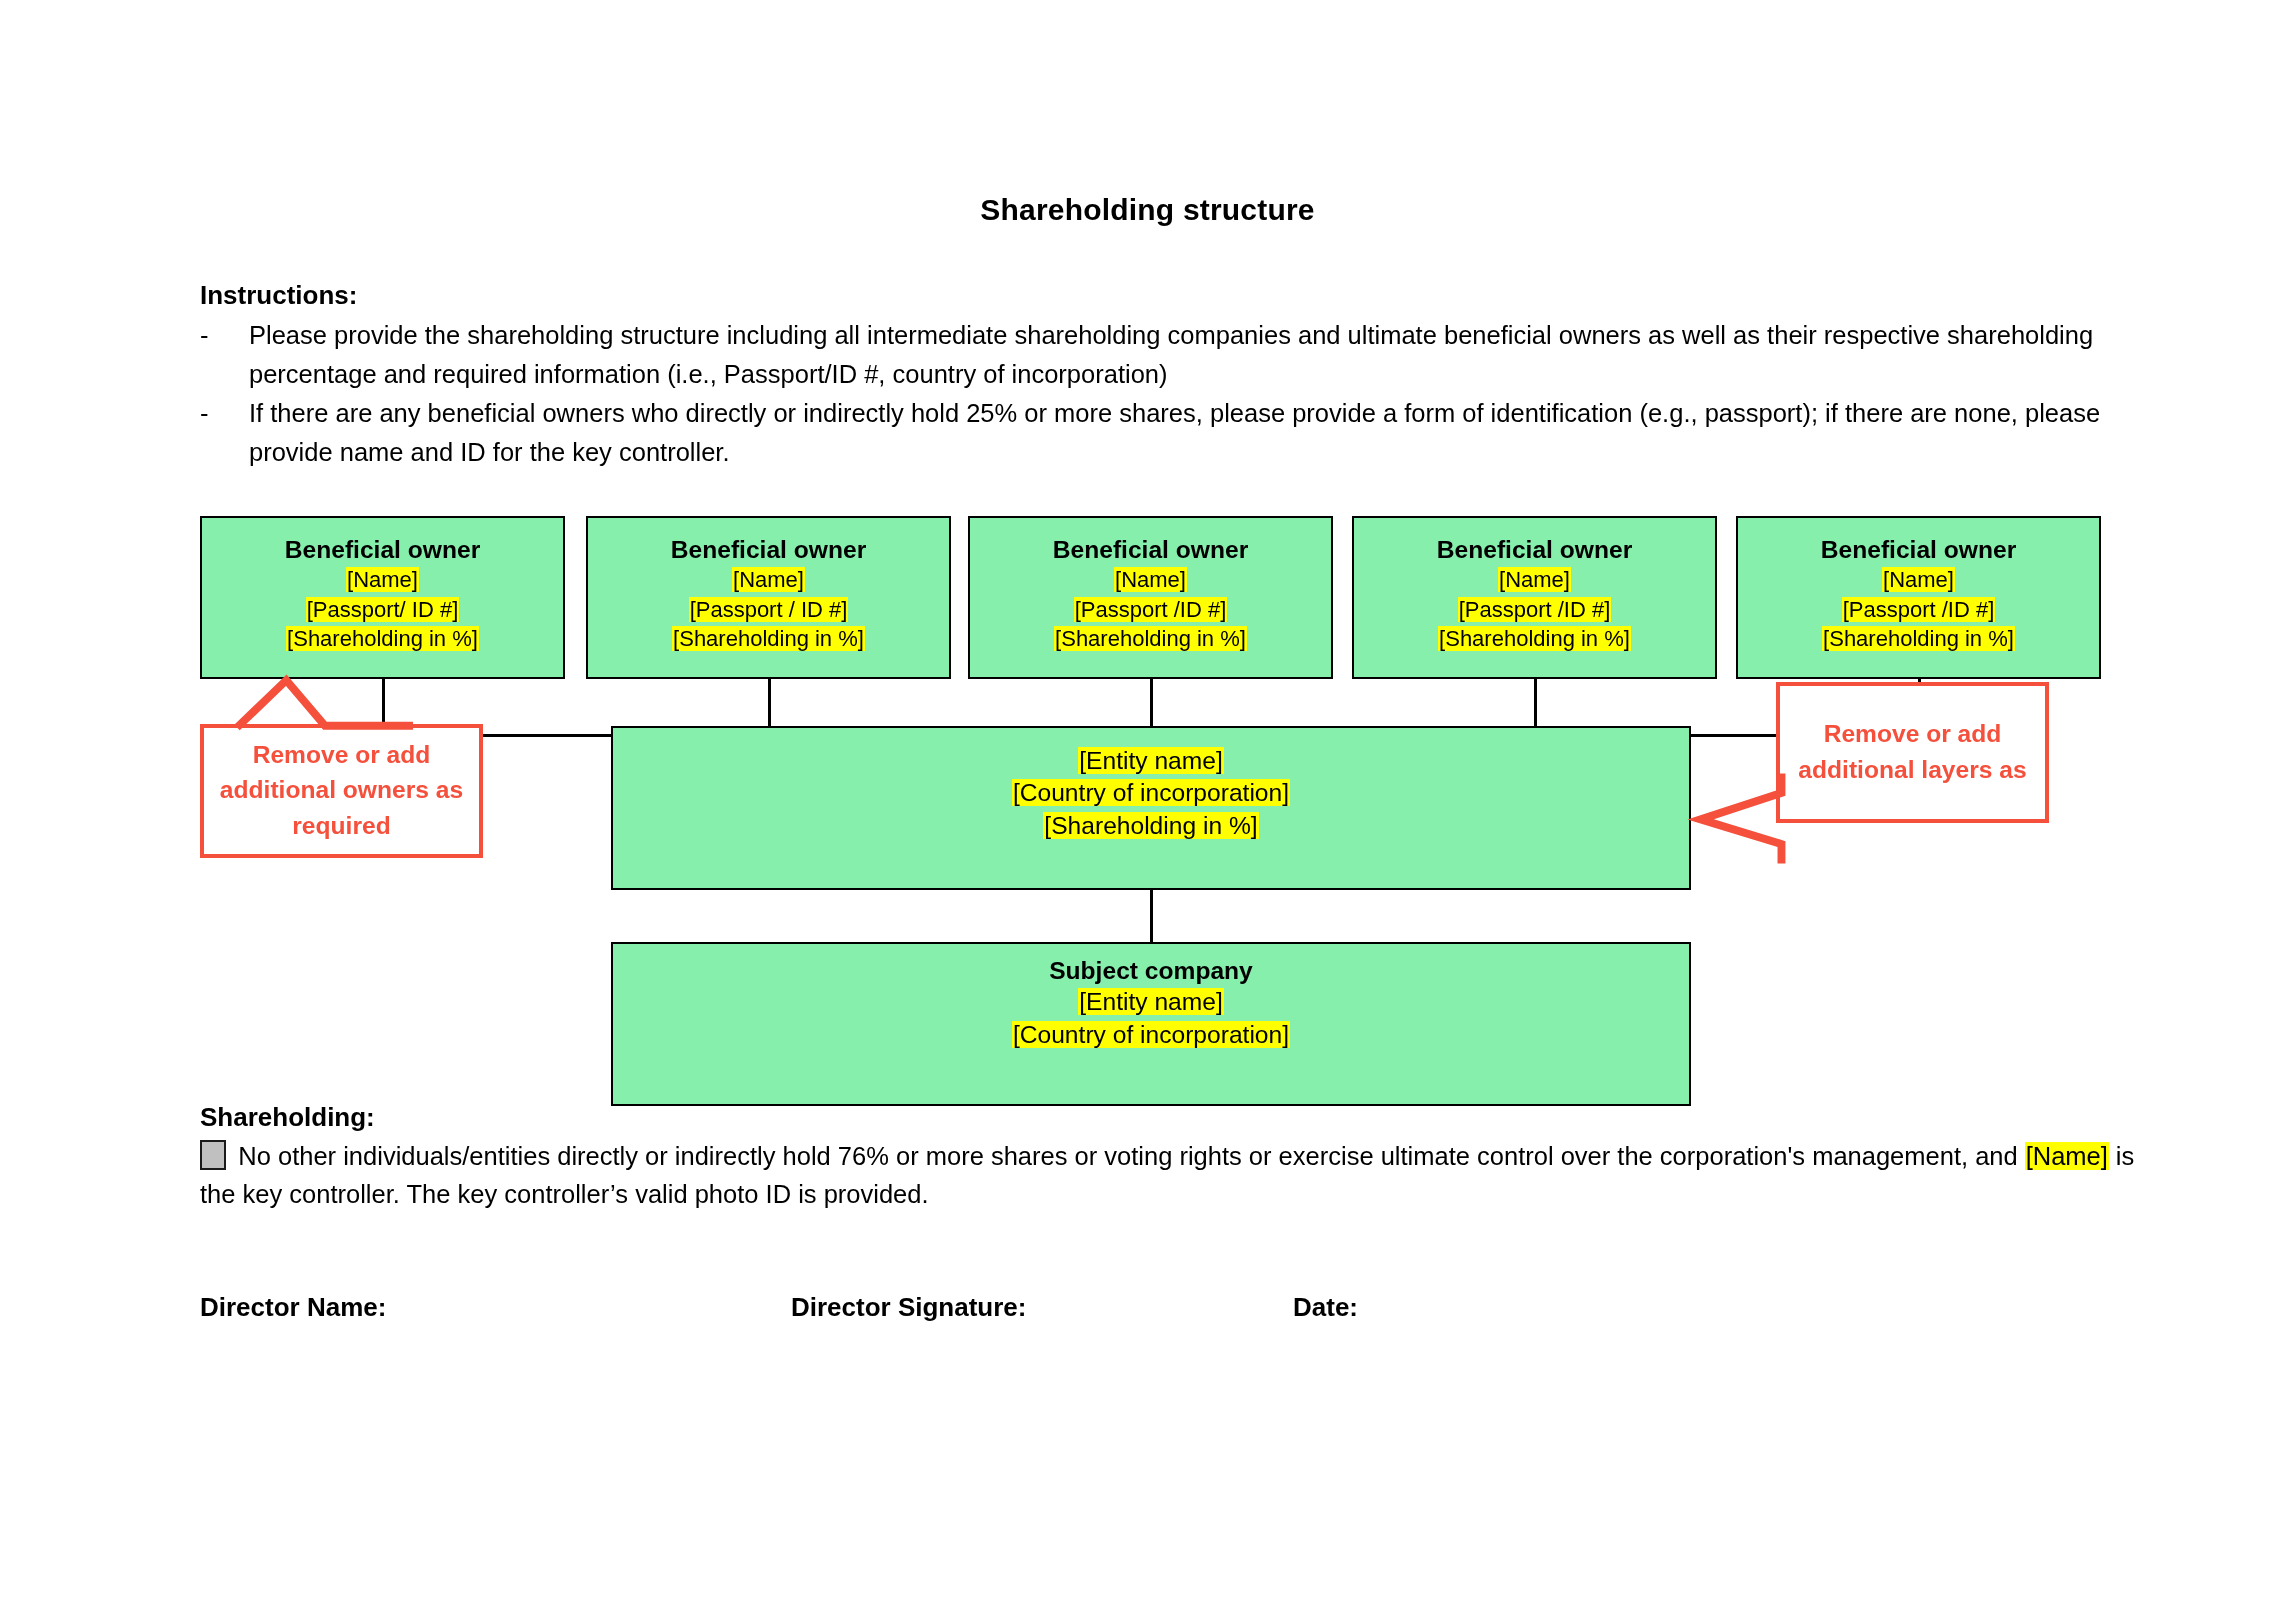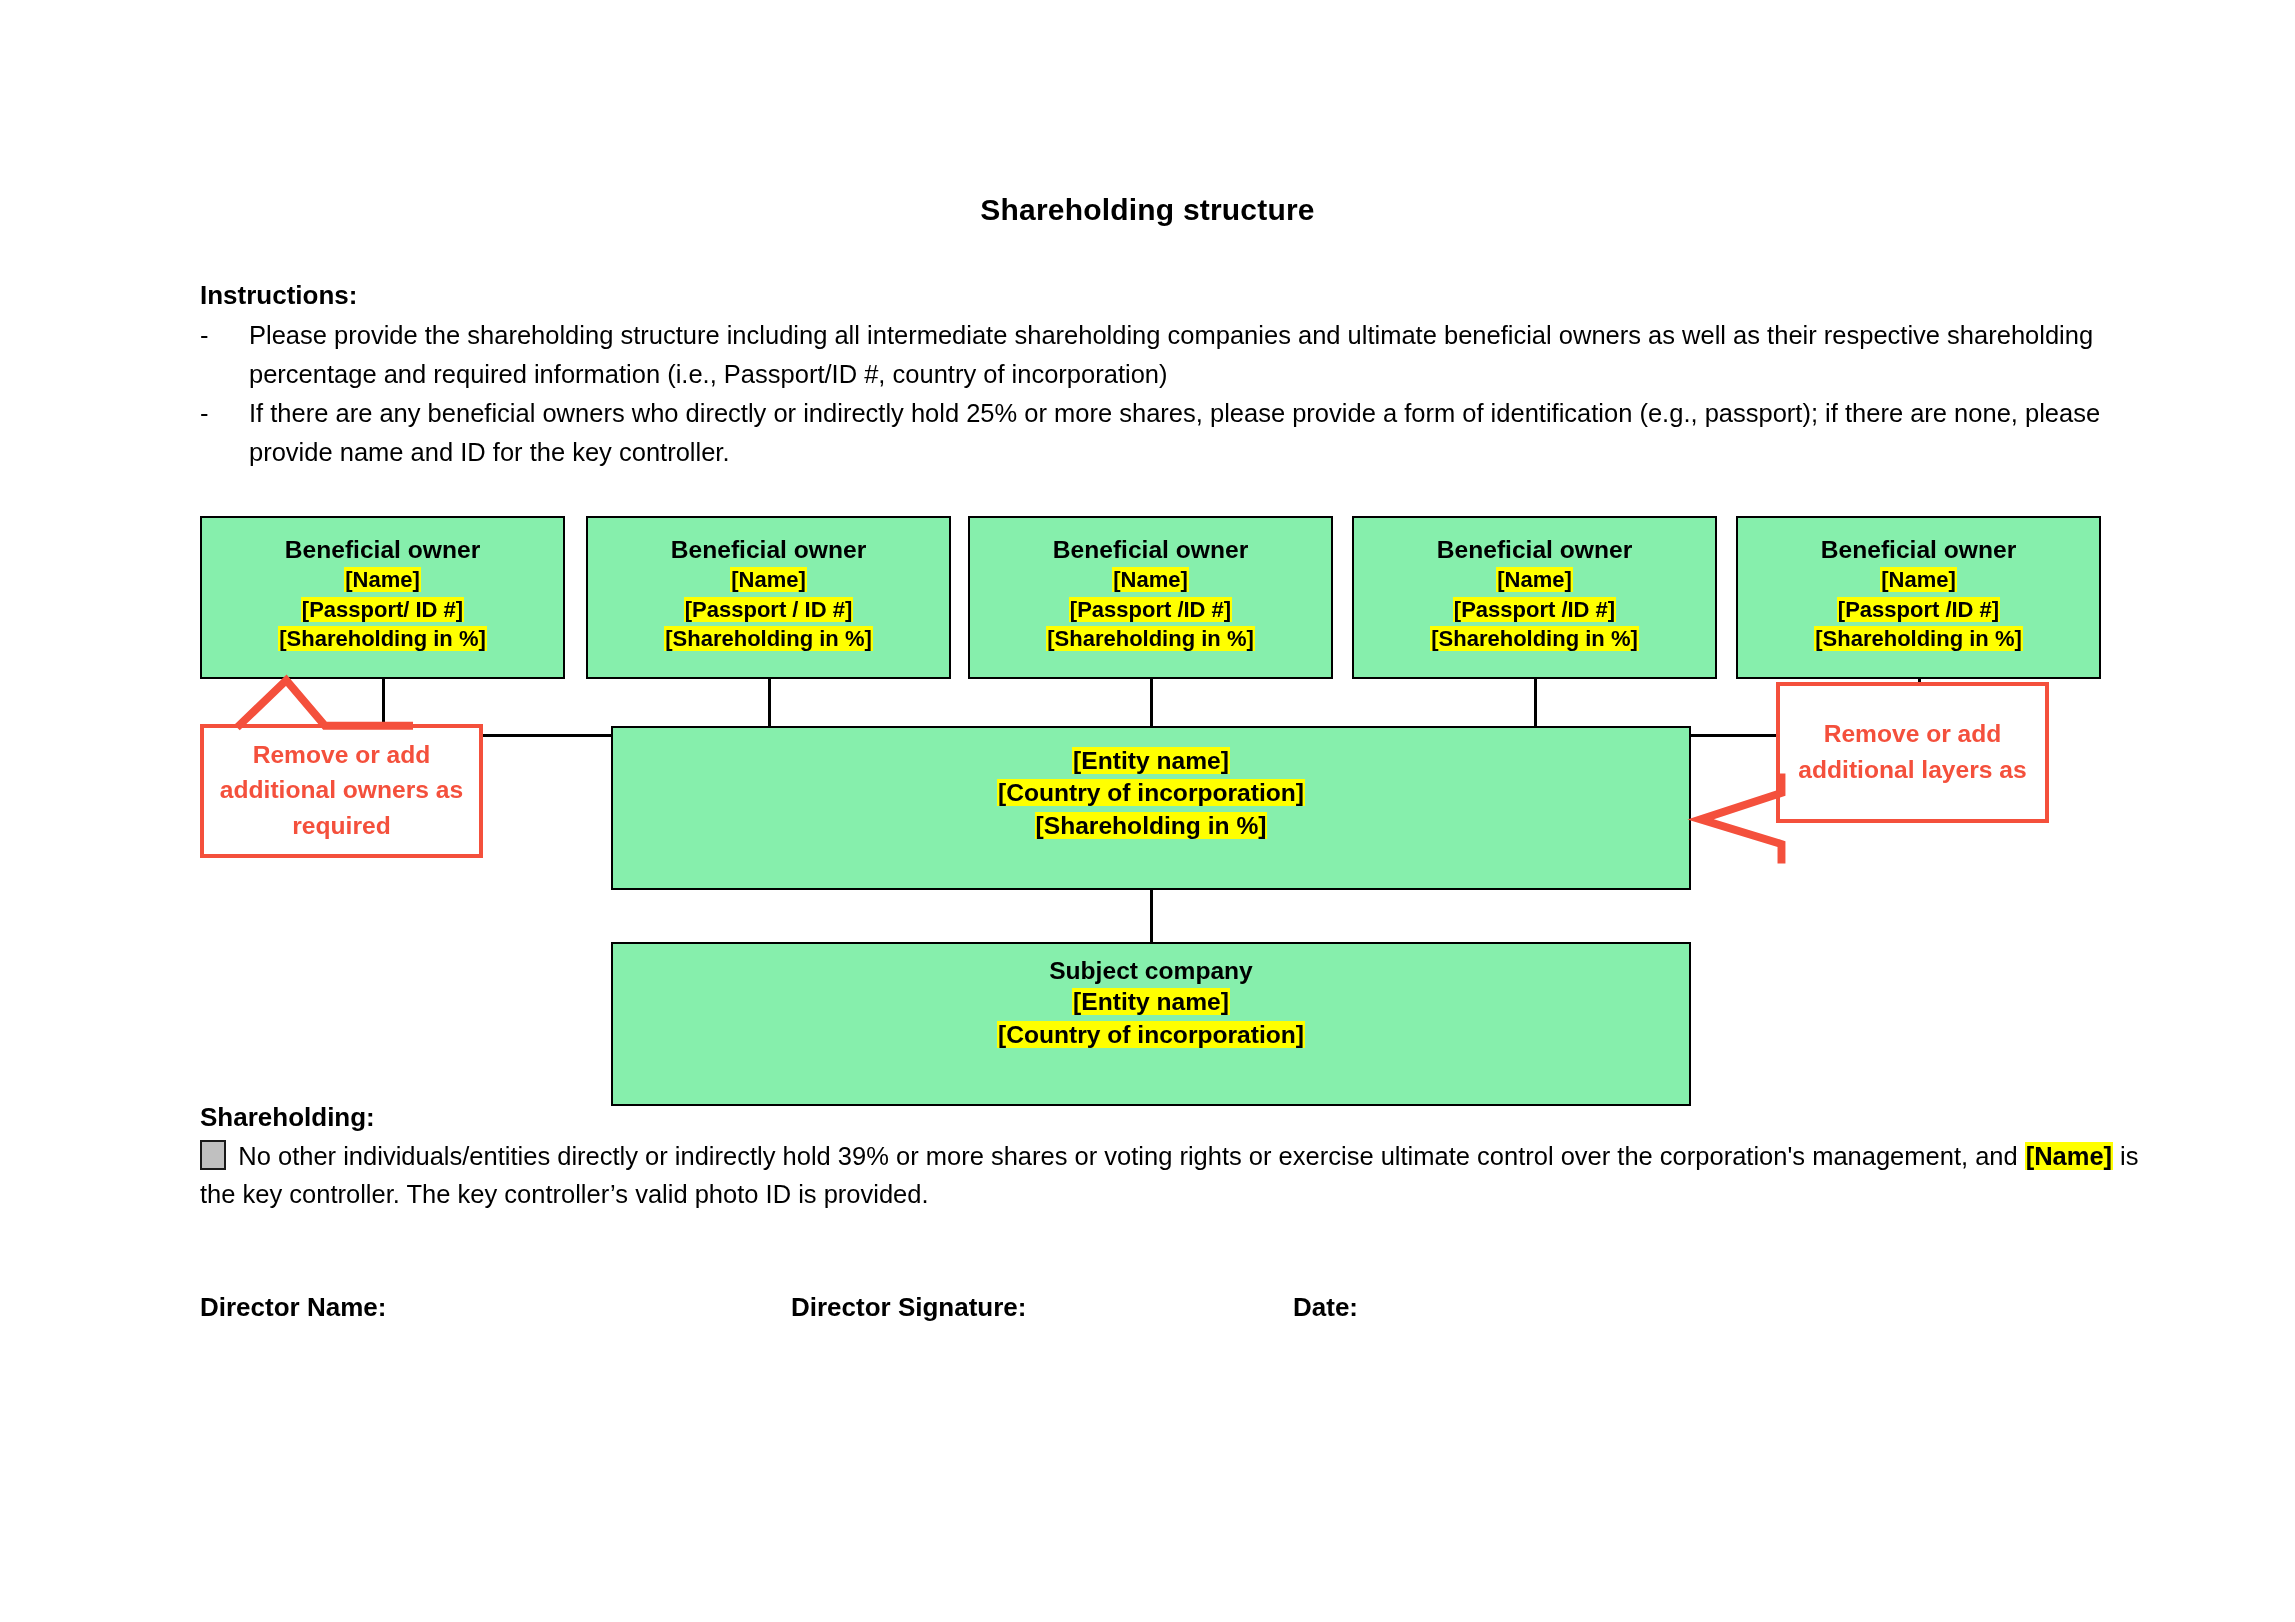--- a/index.html
+++ b/index.html
@@ -90,21 +90,20 @@
     font-weight: bold;
     line-height: 1.28;
   }
   .node-line {
     font-size: 23px;
     line-height: 1.33;
   }
   .hl {
     background: #ffff00;
     padding: 0 0.9px;
-    font-weight: bold;
   }
 
   
   .owner-box {
     top: 516px;
     height: 163px;
     padding-top: 16px;
   }
   .owner-box .node-line { font-size: 22px; }
 
@@ -333,21 +332,21 @@
     </svg>
     <div class="callout" id="callout-right">
       <span>Remove or add additional layers as</span>
     </div>
 
   </div>
 
   <div id="declarations-block">
     <div class="decl-heading">Shareholding:</div>
     <div id="declaration-text">
-      <span class="decl-checkbox"></span><span>No other individuals/entities directly or indirectly hold 39% or more shares or voting rights or exercise ultimate control over the corporation's management, and </span><span class="hl">[Name]</span><span> is the key controller. The key controller’s valid photo ID is provided.</span>
+      <span class="decl-checkbox"></span><span>No other individuals/entities directly or indirectly hold 76% or more shares or voting rights or exercise ultimate control over the corporation's management, and </span><span class="hl">[Name]</span><span> is the key controller. The key controller’s valid photo ID is provided.</span>
     </div>
   </div>
 
   <div id="signature-row">
     <span class="sig-label" id="sig-director-name">Director Name:</span>
     <span class="sig-label" id="sig-director-signature">Director Signature:</span>
     <span class="sig-label" id="sig-date">Date:</span>
   </div>
 
 </div>

